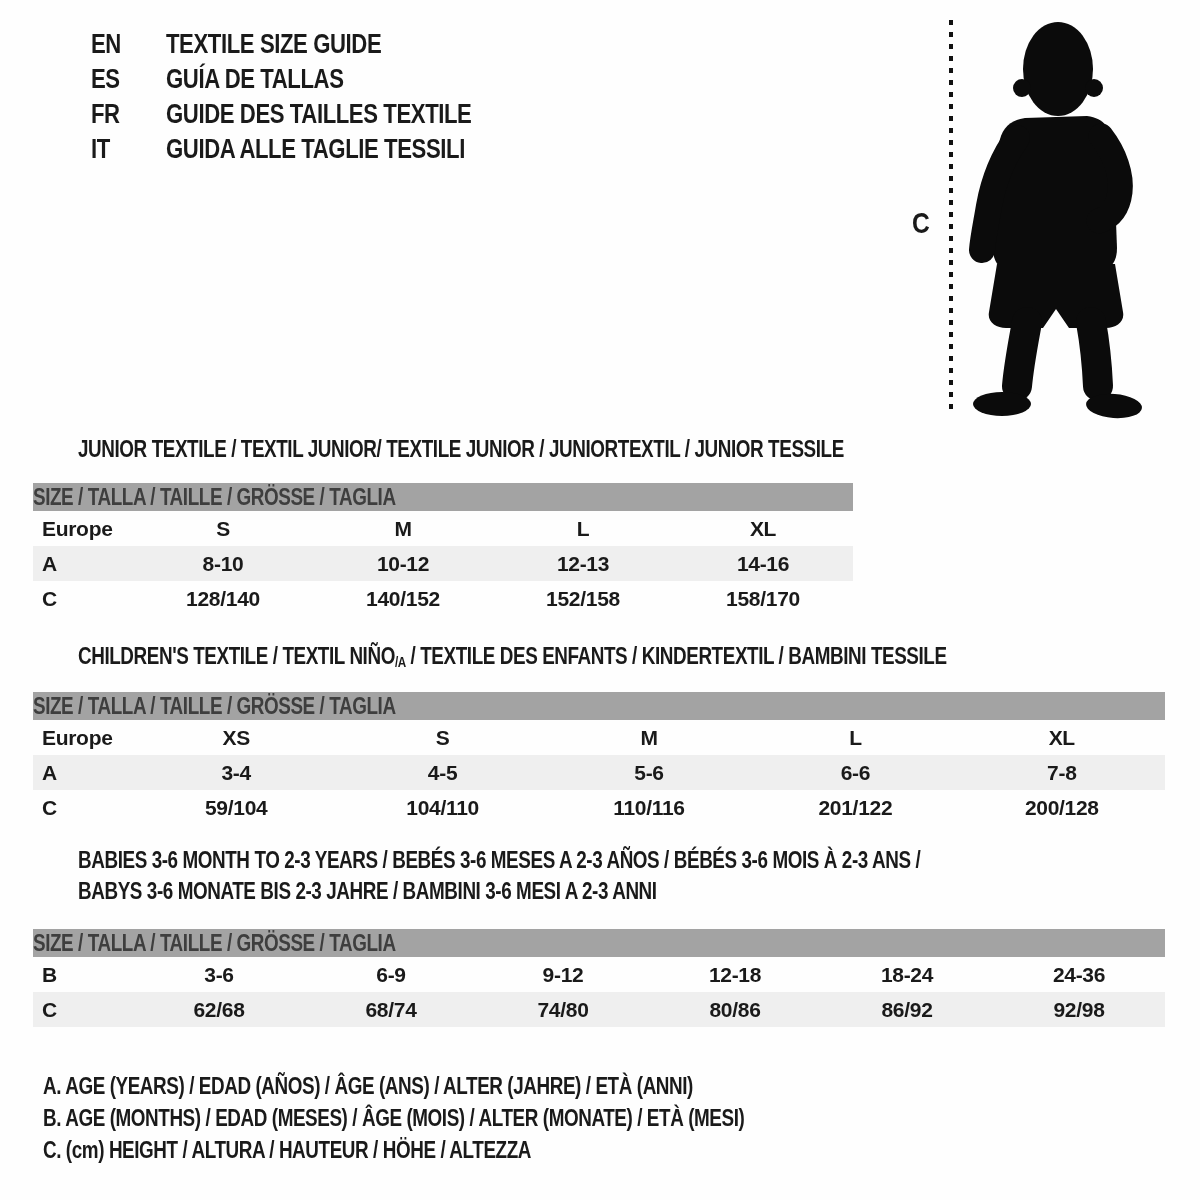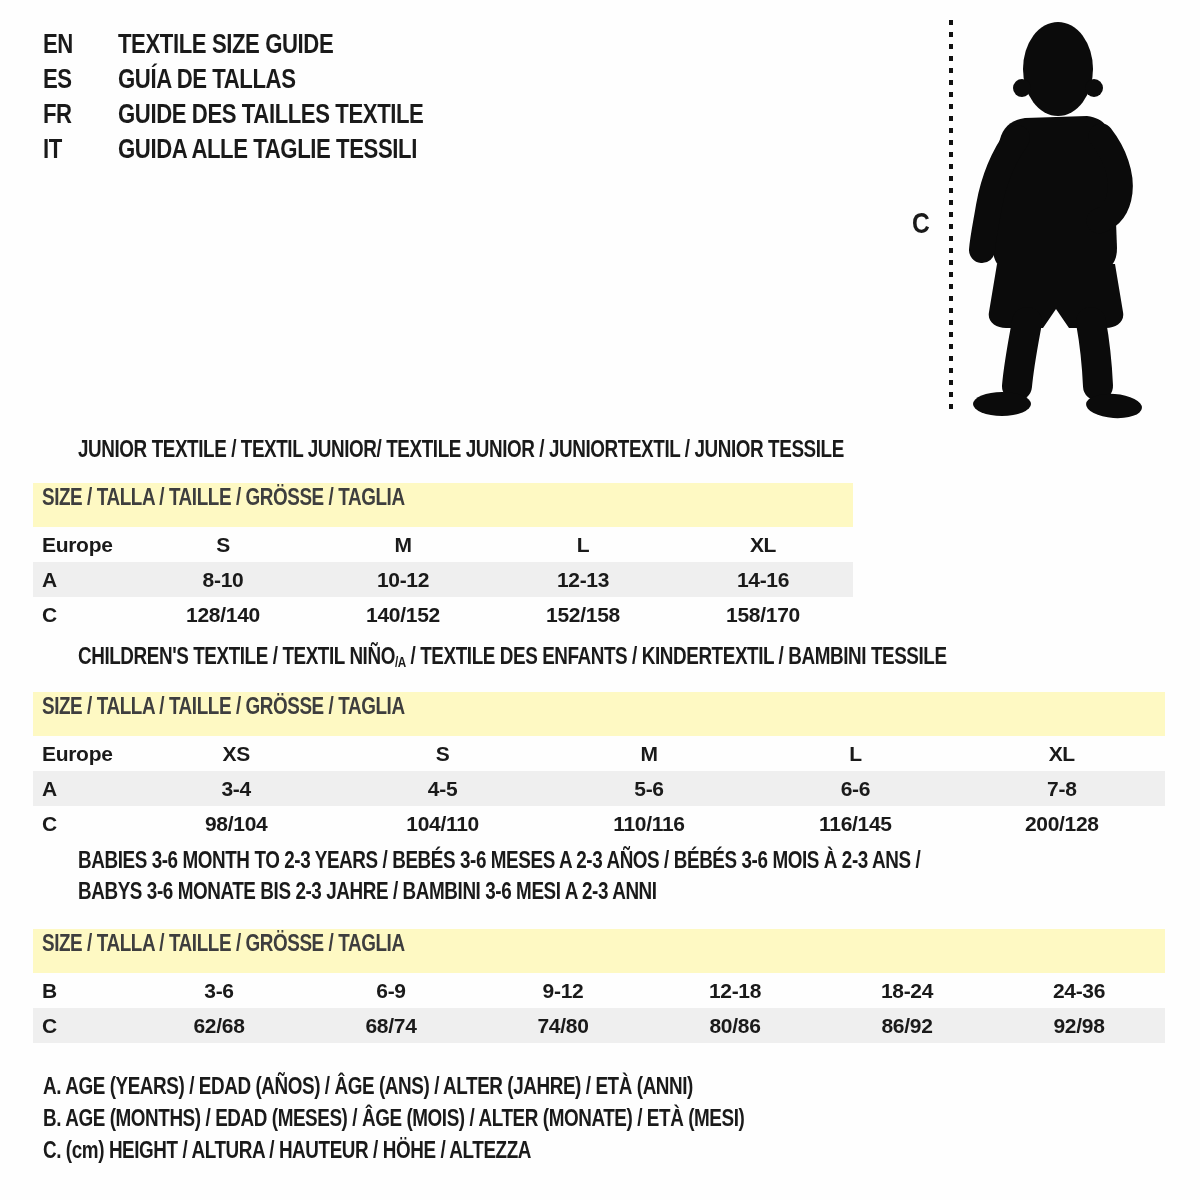--- a/index.html
+++ b/index.html
@@ -12,33 +12,33 @@
   .cond {
     display:inline-block;
     transform:scaleX(0.82);
     transform-origin:left center;
     letter-spacing:-0.5px;
     white-space:nowrap;
   }
   
   .langs { position:absolute; left:43px; top:27px; }
   .lang-row { display:flex; align-items:center; height:35px; font-size:27px; }
-  .lang-code { width:75px; flex:0 0 75px; }
+  .lang-code { width:75px; flex:0 0 75px;margin-left:48px; }
   
   .figure { position:absolute; left:905px; top:12px; }
   .fig-c { position:absolute; left:912px; top:206px; font-size:30px; }
   
   .title { position:absolute; left:43px; font-size:23px;margin-left:35px; }
   .title-line { display:block; height:31px; line-height:31px; }
   .title-sub { font-size:0.62em; vertical-align:-0.22em; }
   
   .size-table { position:absolute; font-size:21px; letter-spacing:-0.3px; }
   .hdr {
-    height:44px; line-height:28px; background:#fef9c3; color:#3e3e3e;
-    padding-left:9px; font-size:23px; letter-spacing:-0.5px;
+    height:28px; line-height:28px; background:#a3a3a3; color:#3e3e3e;
+    font-size:23px; letter-spacing:-0.5px;
   }
   .trow { display:grid; grid-template-columns:var(--cols); height:35px; align-items:center; }
   .trow.alt { background:#efefef; }
   .cell { text-align:center; }
   .cell.lbl { text-align:left; padding-left:9px; }
   
   .legend { position:absolute; left:43px; top:1070px; font-size:23px; }
   .legend-line { display:block; height:32px; line-height:32px; }
 </style>
 </head>
@@ -131,24 +131,24 @@
     <div class="trow alt">
       <div class="cell lbl">A</div>
       <div class="cell">3-4</div>
       <div class="cell">4-5</div>
       <div class="cell">5-6</div>
       <div class="cell">6-6</div>
       <div class="cell">7-8</div>
     </div>
     <div class="trow">
       <div class="cell lbl">C</div>
-      <div class="cell">98/104</div>
+      <div class="cell">59/104</div>
       <div class="cell">104/110</div>
       <div class="cell">110/116</div>
-      <div class="cell">116/145</div>
+      <div class="cell">201/122</div>
       <div class="cell">200/128</div>
     </div>
   </div>
 
   <div class="title" style="top:845px">
     <span class="title-line"><span class="cond">BABIES 3-6 MONTH TO 2-3 YEARS / BEBÉS 3-6 MESES A 2-3 AÑOS / BÉBÉS 3-6 MOIS À 2-3 ANS /</span></span>
     <span class="title-line"><span class="cond">BABYS 3-6 MONATE BIS 2-3 JAHRE / BAMBINI 3-6 MESI A 2-3 ANNI</span></span>
   </div>
   <div class="size-table" style="left:33px; top:929px; width:1132px; --cols:100px repeat(6,1fr);">
     <div class="hdr">

